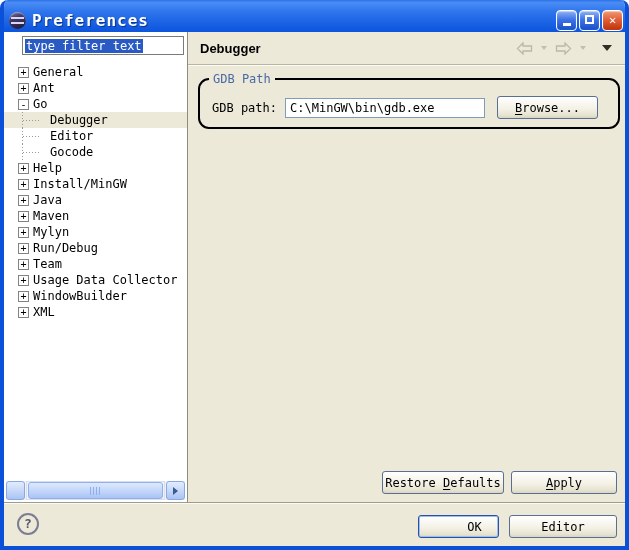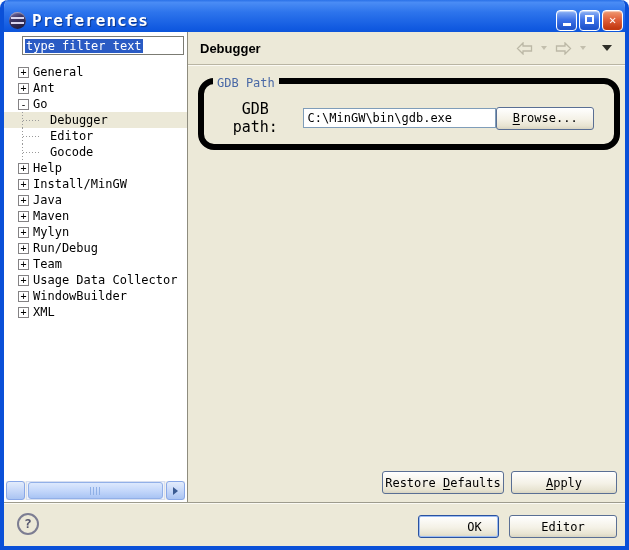--- a/index.html
+++ b/index.html
@@ -108,29 +108,29 @@
   .main { flex:1; background:#ece9d8; display:flex; flex-direction:column; overflow:hidden; }
   .header-row { height:32px; display:flex; align-items:center; padding:0 13px 0 12px; }
   .header-title { font-family:"Liberation Sans", sans-serif; font-weight:bold; font-size:13px; }
   .header-nav { margin-left:auto; display:flex; align-items:center; gap:4px; }
   .nav-arrow svg { display:block; }
   .drop-tick { width:0; height:0; border-left:3px solid transparent; border-right:3px solid transparent; border-top:4px solid #c3bfad; margin:0 4px; }
   .view-menu-tri { width:0; height:0; border-left:5px solid transparent; border-right:5px solid transparent; border-top:6px solid #2f2f28; margin-left:8px; }
   .header-divider { height:1px; background:#b9b5a3; box-shadow:0 1px 0 #fbfaf4; }
 
   .group {
-    margin:13px 5px 0 10px; border:6px solid #000000; border-radius:16px;
+    margin:13px 5px 0 10px; border:2px solid #000000; border-radius:11px;
     padding:16px 20px 8px 12px; position:relative;
   }
   .group-legend {
     position:absolute; top:-8px; left:9px; background:#ece9d8; padding:0 4px;
     color:#4a69a6; font-size:12px;
   }
   .path-row { display:flex; align-items:center; }
-  .path-label { font-size:15px; margin-right:8px;text-align:center; }
+  .path-label { font-size:12px; margin-right:8px; }
   .path-input {
     width:200px; height:20px; border:1px solid #7f9db9; background:#fff;
     font-family:"DejaVu Sans Mono", monospace; font-size:12px; padding:1px 4px;
   }
   .grow { flex:1; }
 
   
   .xp-btn {
     border:1px solid #5a6f94; border-radius:3px;
     background:linear-gradient(to bottom,#ffffff 0%,#f4f1e6 55%,#e8e4d2 85%,#d9d5c2 100%);

